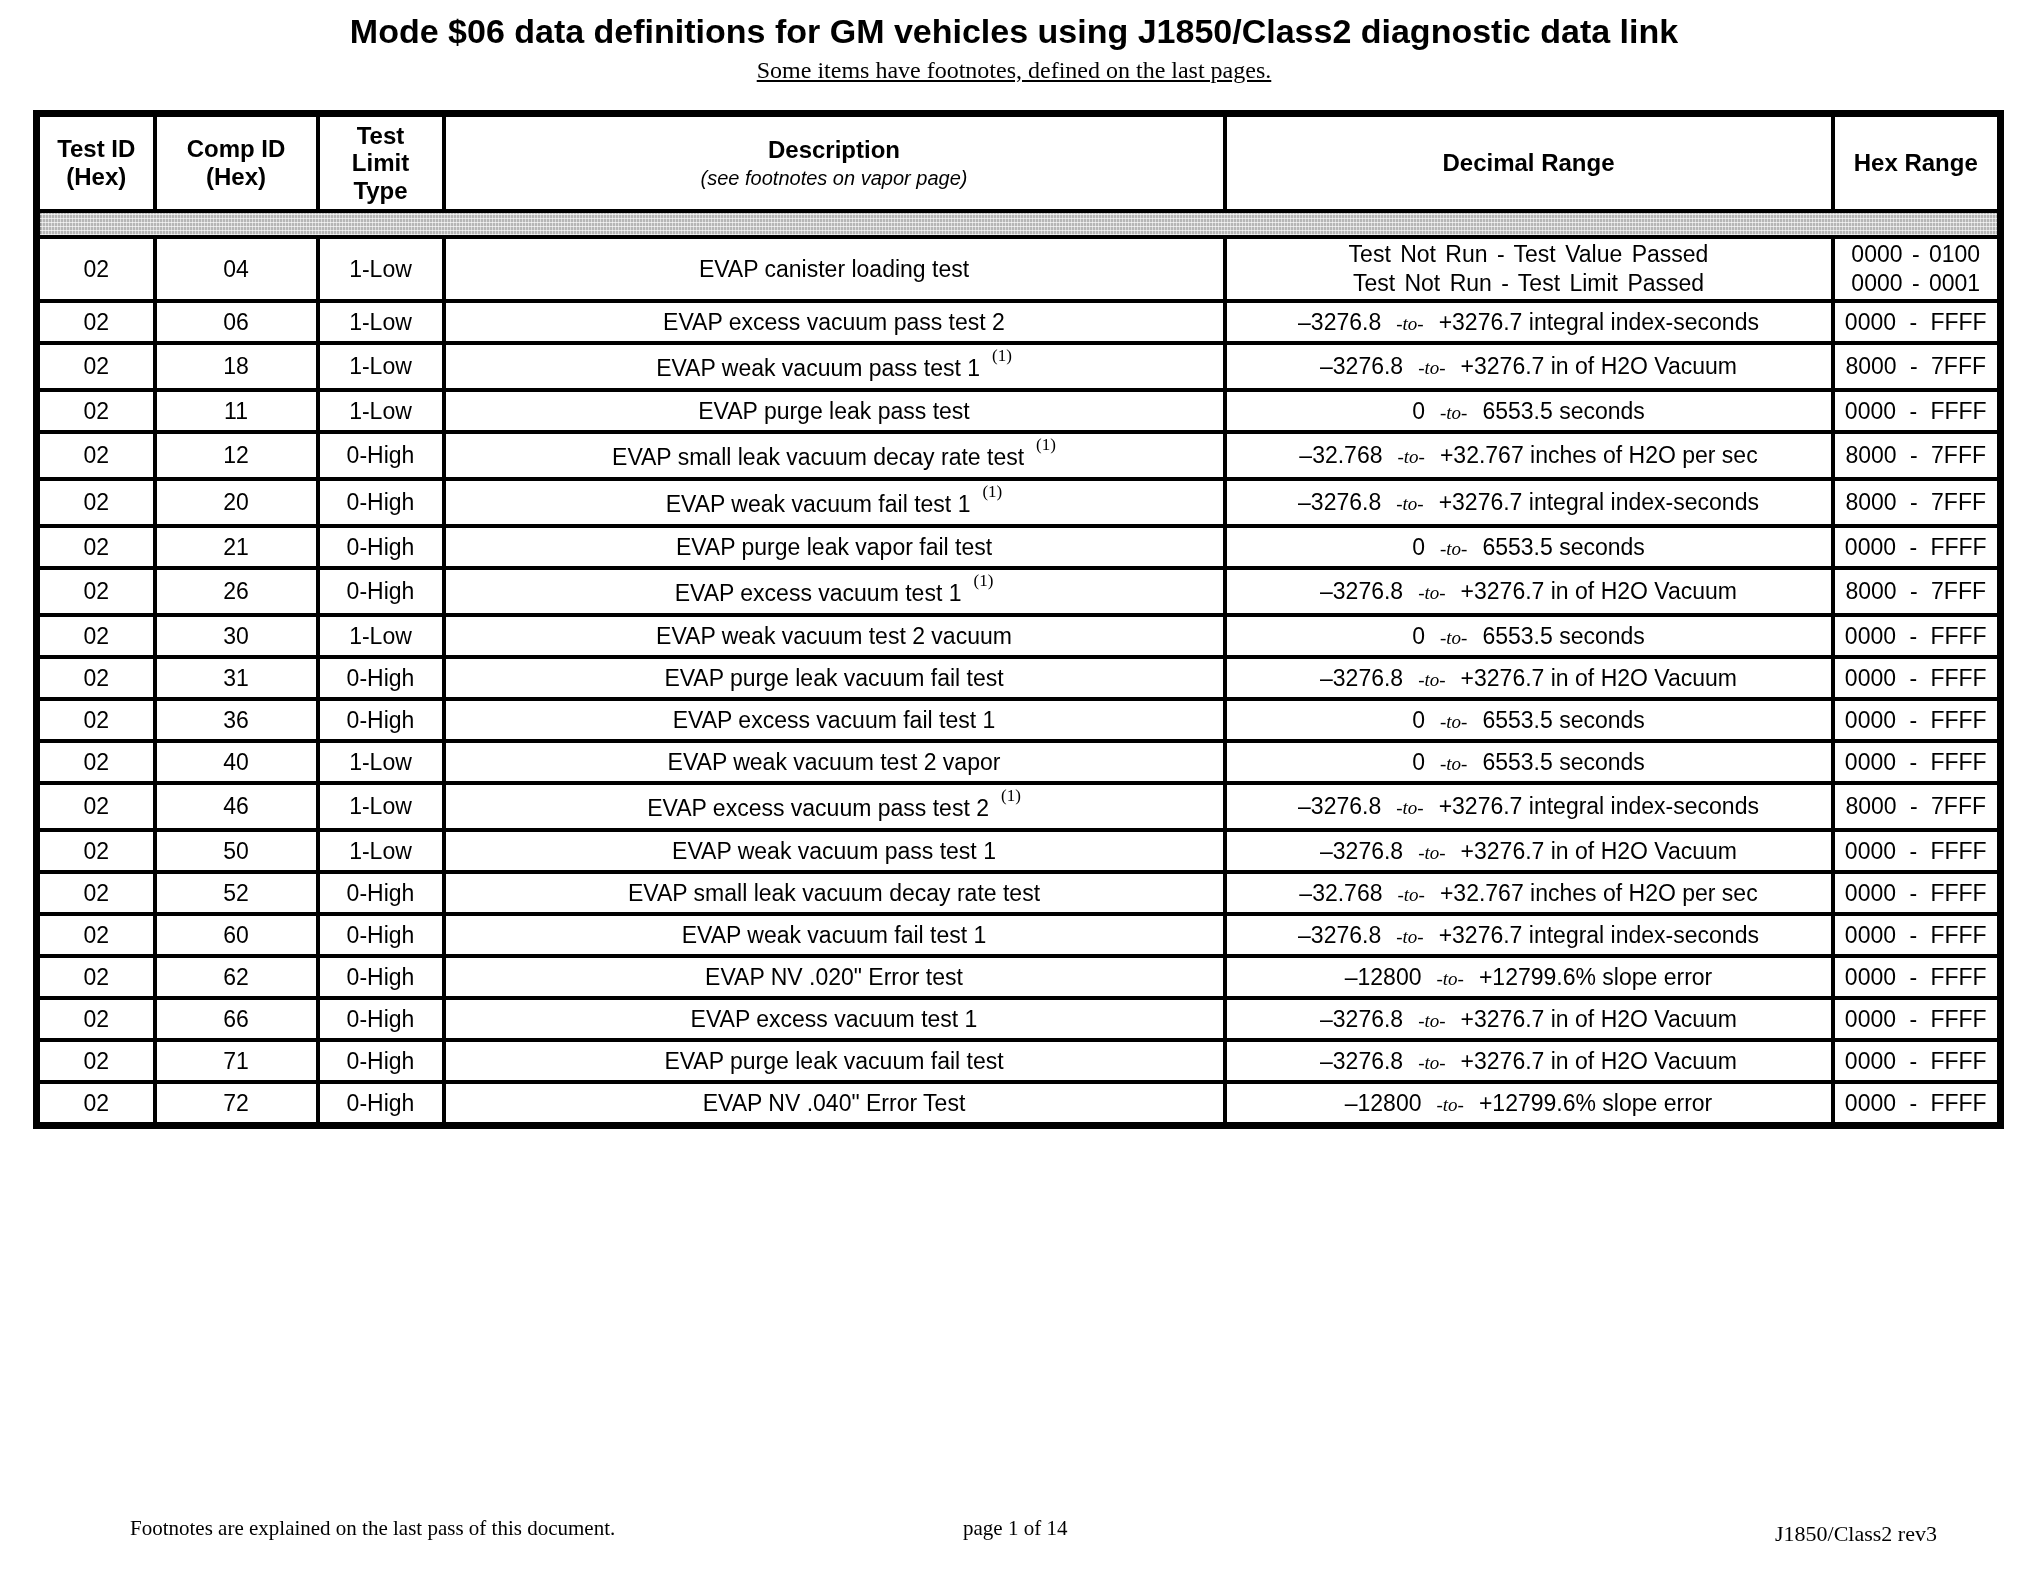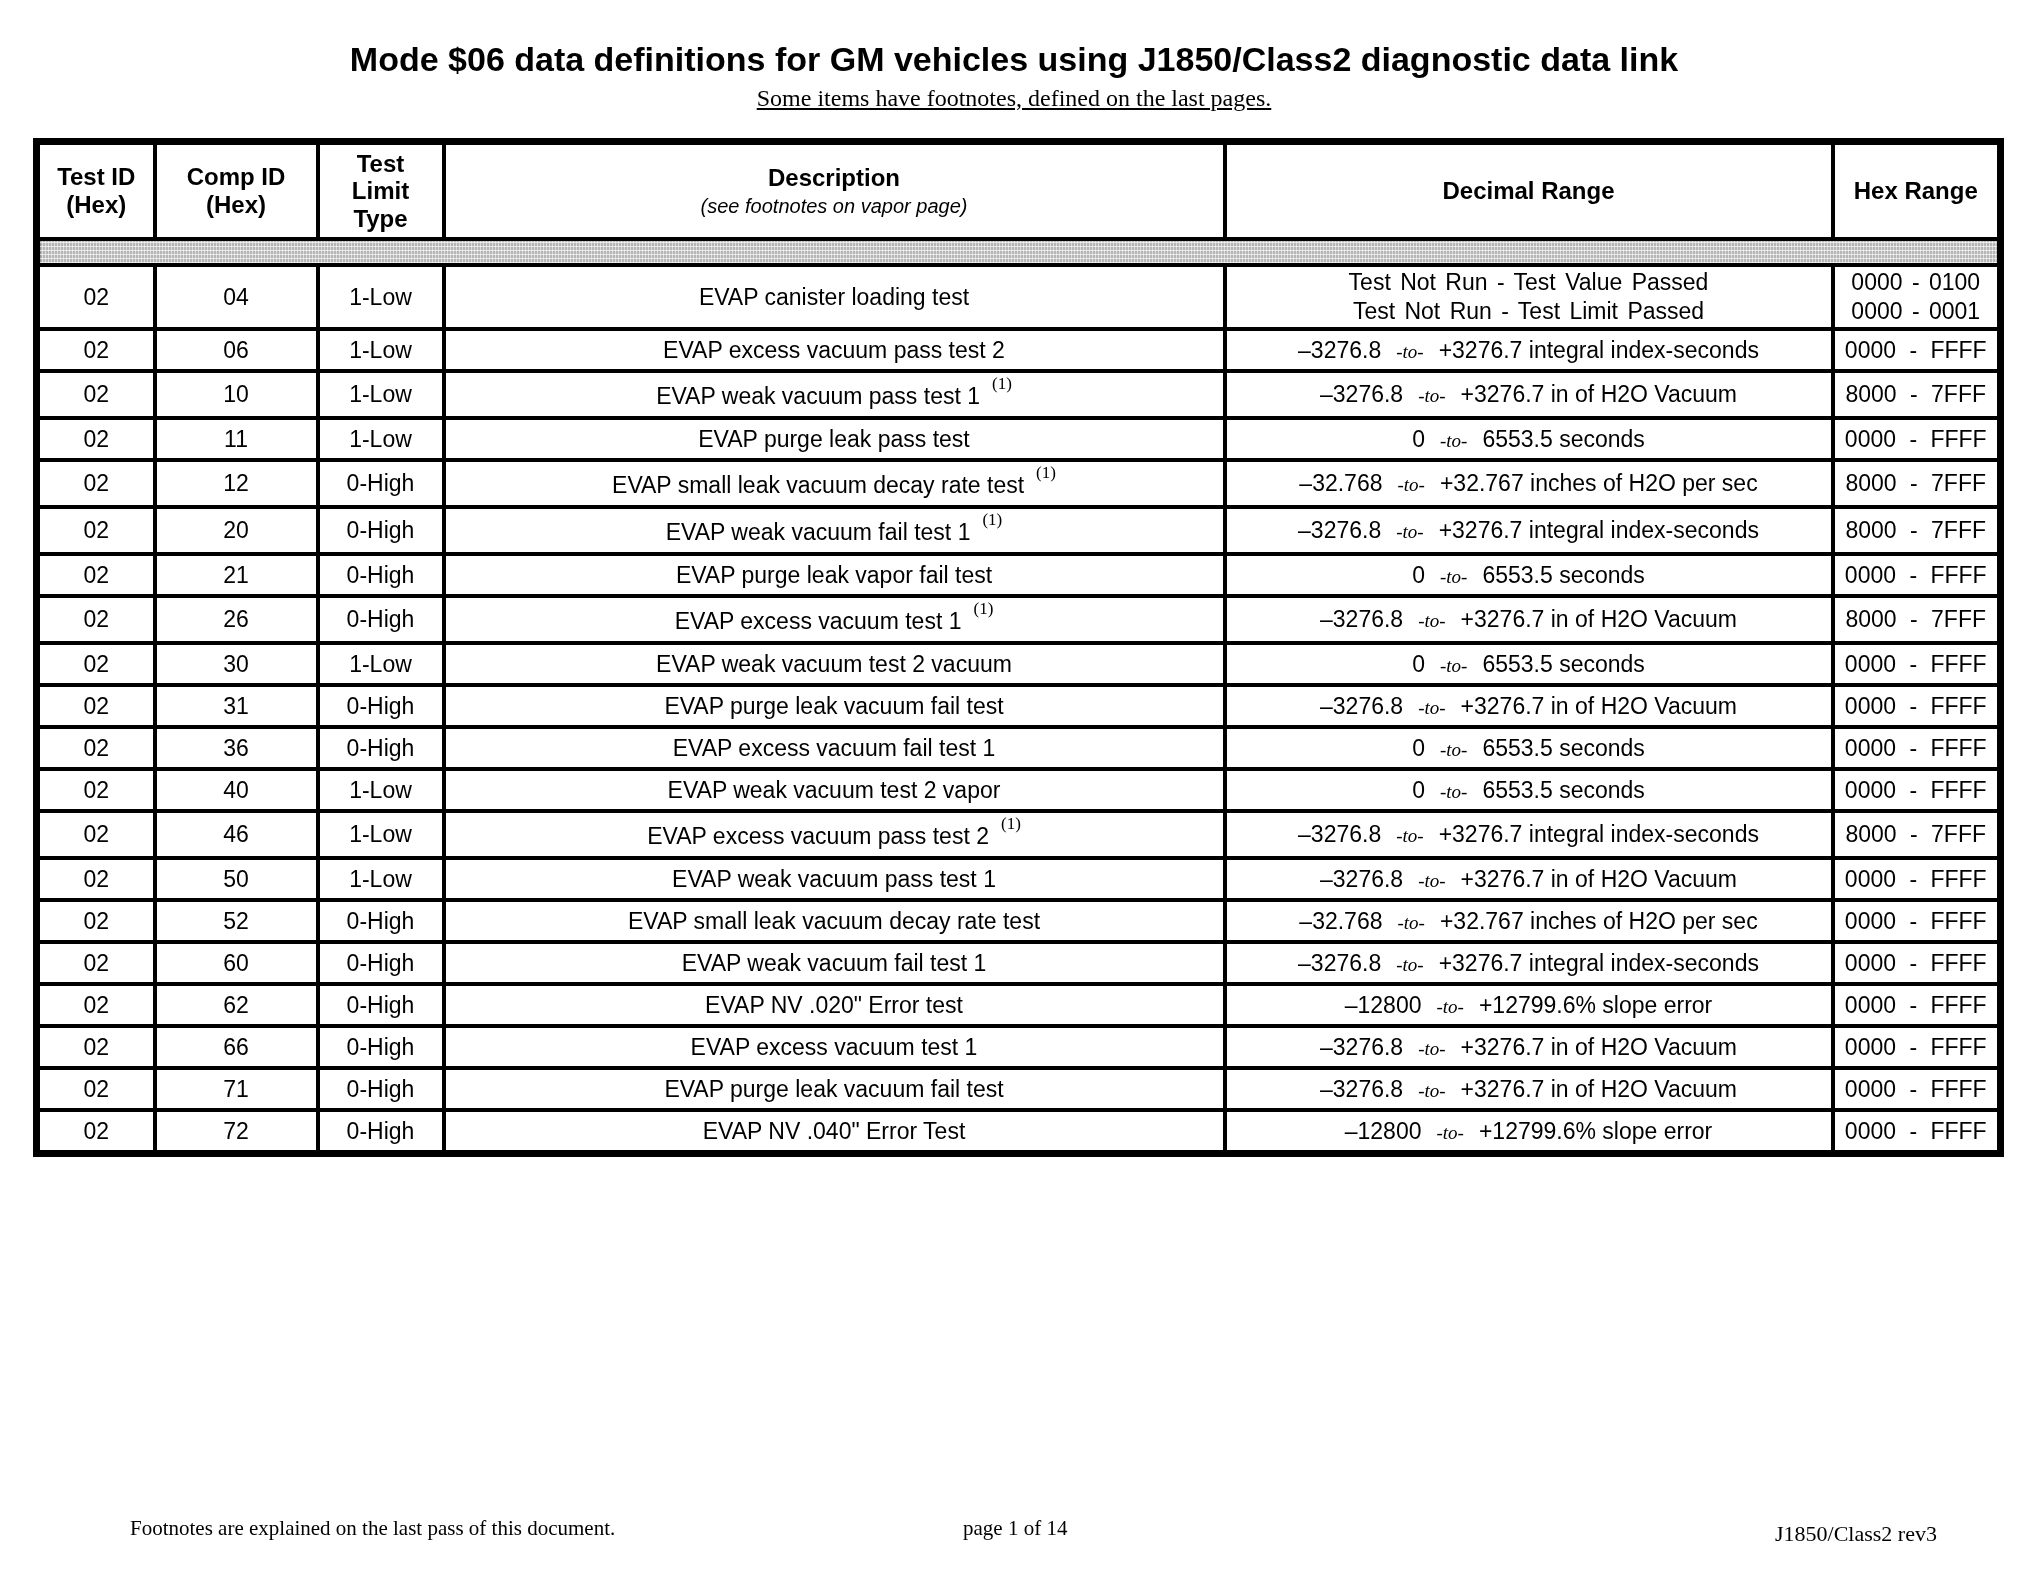--- a/index.html
+++ b/index.html
@@ -1,21 +1,21 @@
 <!DOCTYPE html>
 <html><head>
 <meta charset="utf-8">
 <style>
   html,body { margin:0; padding:0; }
   body {
     width:2028px; height:1584px; background:#ffffff; color:#000;
     font-family:"Liberation Sans", sans-serif; position:relative; overflow:hidden;
   }
   .title {
-    text-align:center; font-weight:bold; font-size:34px; padding-top:40px;
+    text-align:center; font-weight:bold; font-size:34px; padding-top:12px;
     font-family:"Liberation Sans", sans-serif;
   }
   .subtitle {
     text-align:center; font-family:"Liberation Serif", serif; font-size:24px; margin-top:6px;text-decoration:underline;
   }
   table.main {
     border-collapse:collapse; table-layout:fixed;
     width:1964px; margin:26px 0 0 33px;
     border:7px solid #000;
   }
@@ -121,21 +121,21 @@
       <tr class="">
         <td class="c-id"><span>02</span></td>
         <td class="c-id"><span>06</span></td>
         <td class="c-limit"><span>1-Low</span></td>
         <td class="c-desc"><span>EVAP excess vacuum pass test 2</span></td>
         <td class="c-dec"><span>–3276.8</span><span class="to-sep">-to-</span><span>+3276.7 integral index-seconds</span></td>
         <td class="c-hex"><span>0000 - FFFF</span></td>
       </tr>
       <tr class="suprow">
         <td class="c-id"><span>02</span></td>
-        <td class="c-id"><span>10</span></td>
+        <td class="c-id"><span>18</span></td>
         <td class="c-limit"><span>1-Low</span></td>
         <td class="c-desc"><span>EVAP weak vacuum pass test 1</span><sup class="fn">(1)</sup></td>
         <td class="c-dec"><span>–3276.8</span><span class="to-sep">-to-</span><span>+3276.7 in of H2O Vacuum</span></td>
         <td class="c-hex"><span>8000 - 7FFF</span></td>
       </tr>
       <tr class="">
         <td class="c-id"><span>02</span></td>
         <td class="c-id"><span>11</span></td>
         <td class="c-limit"><span>1-Low</span></td>
         <td class="c-desc"><span>EVAP purge leak pass test</span></td>

